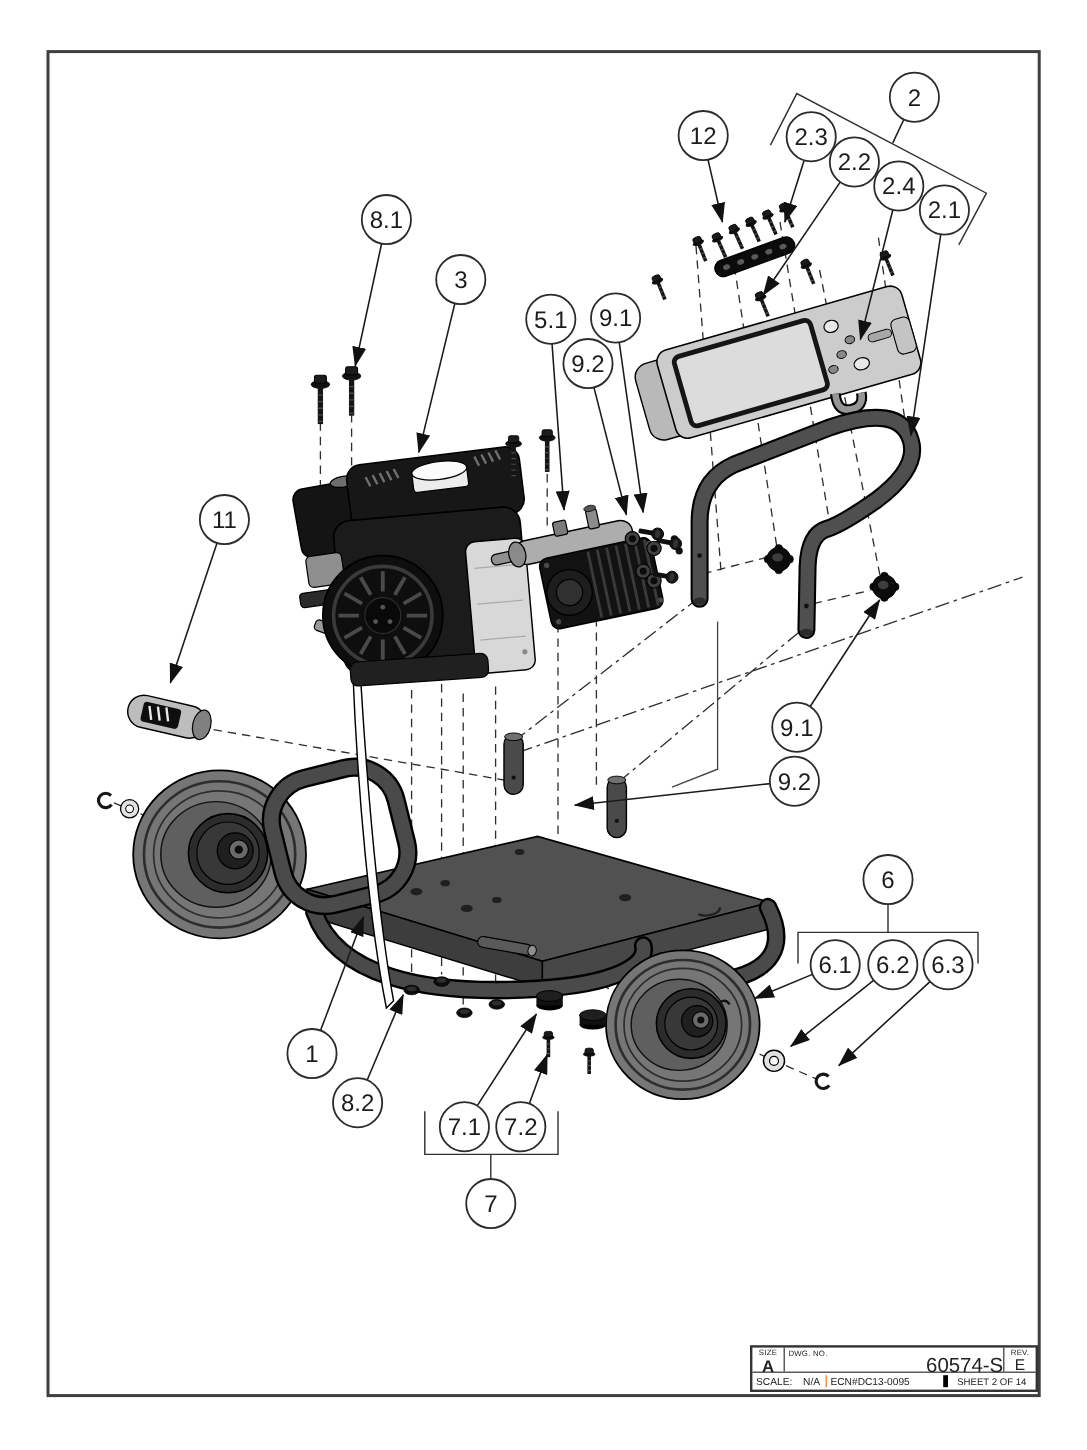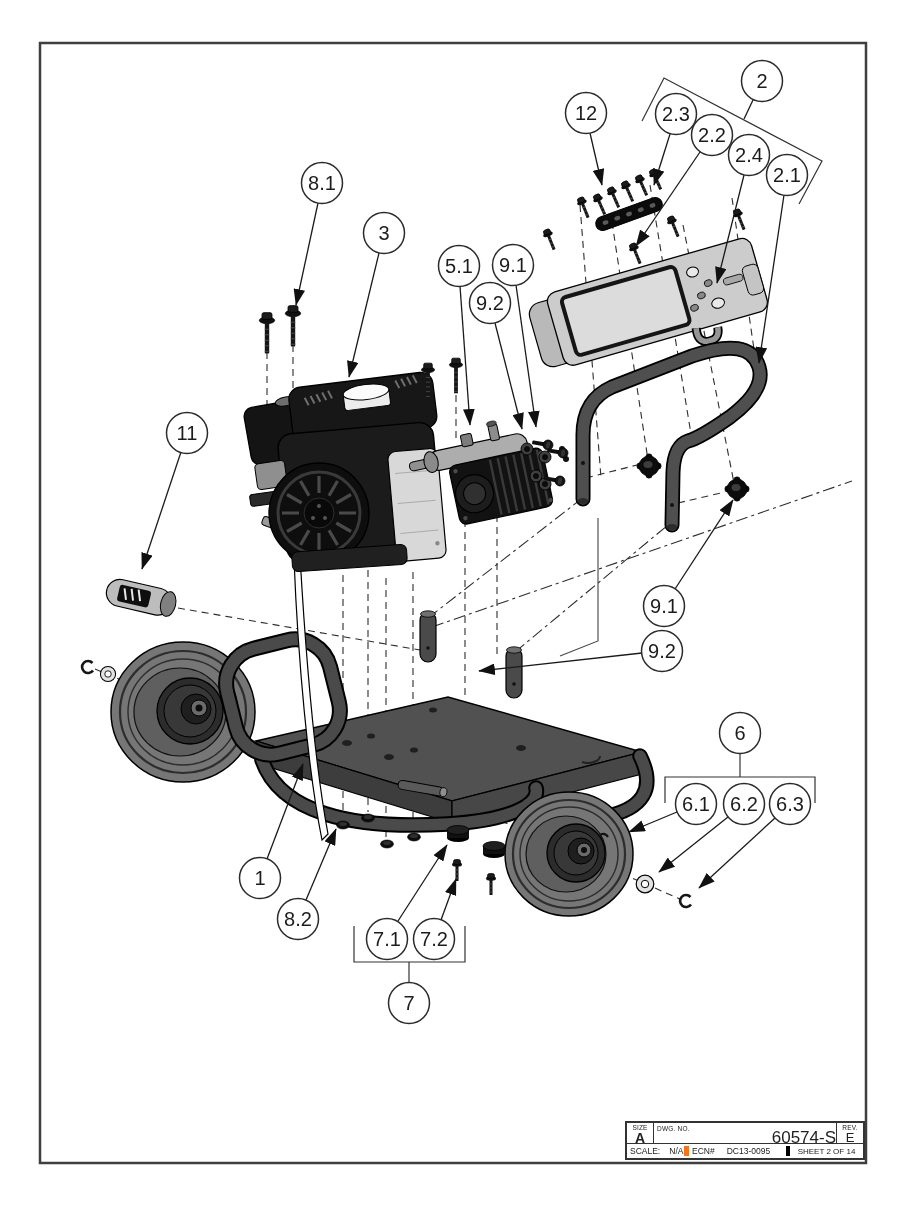--- a/index.html
+++ b/index.html
@@ -17,22 +17,22 @@
   .tb-cell{box-sizing:border-box;display:flex;flex-direction:column;align-items:center;}
   .tb-size{width:27px;border-right:1px solid #333;}
   .tb-dwg{flex:1;border-right:1px solid #333;align-items:stretch;position:relative;}
   .tb-rev{width:26px;}
   .tb-label{font-size:6.5px;letter-spacing:.2px;line-height:7px;padding-top:1px;}
   .tb-dwg .tb-label{position:absolute;left:3px;top:1px;}
   .tb-size-val{font-size:14px;font-weight:bold;line-height:14px;}
   .tb-dwg-val{font-size:17px;text-align:right;margin-top:6px;line-height:17px;}
   .tb-rev-val{font-size:13px;line-height:13px;}
   .tb-bottom{display:flex;height:14px;font-size:8.5px;align-items:center;}
-  .tb-scale{width:62px;border-right:5px solid #f97316;padding-left:3px;display:flex;gap:9px;box-sizing:border-box;}
-  .tb-ecn{width:101px;border-right:4px solid #000000;padding-left:3px;display:flex;gap:12px;box-sizing:border-box;}
+  .tb-scale{width:62px;border-right:1px solid #f97316;padding-left:3px;display:flex;gap:9px;box-sizing:border-box;}
+  .tb-ecn{width:101px;border-right:4px solid #000000;padding-left:3px;display:flex;box-sizing:border-box;}
   .tb-sheet{flex:1;text-align:center;font-size:8px;}
 </style>
 </head>
 <body>
 
 <div id="sheet">
 <svg width="906" height="1208" viewBox="0 0 906 1208">
   <defs>
     <marker id="arr" viewBox="0 0 10 7" refX="9.5" refY="3.5" markerWidth="13" markerHeight="9" orient="auto-start-reverse">
       <path d="M0,0 L10,3.5 L0,7 Z" fill="#111"></path>

